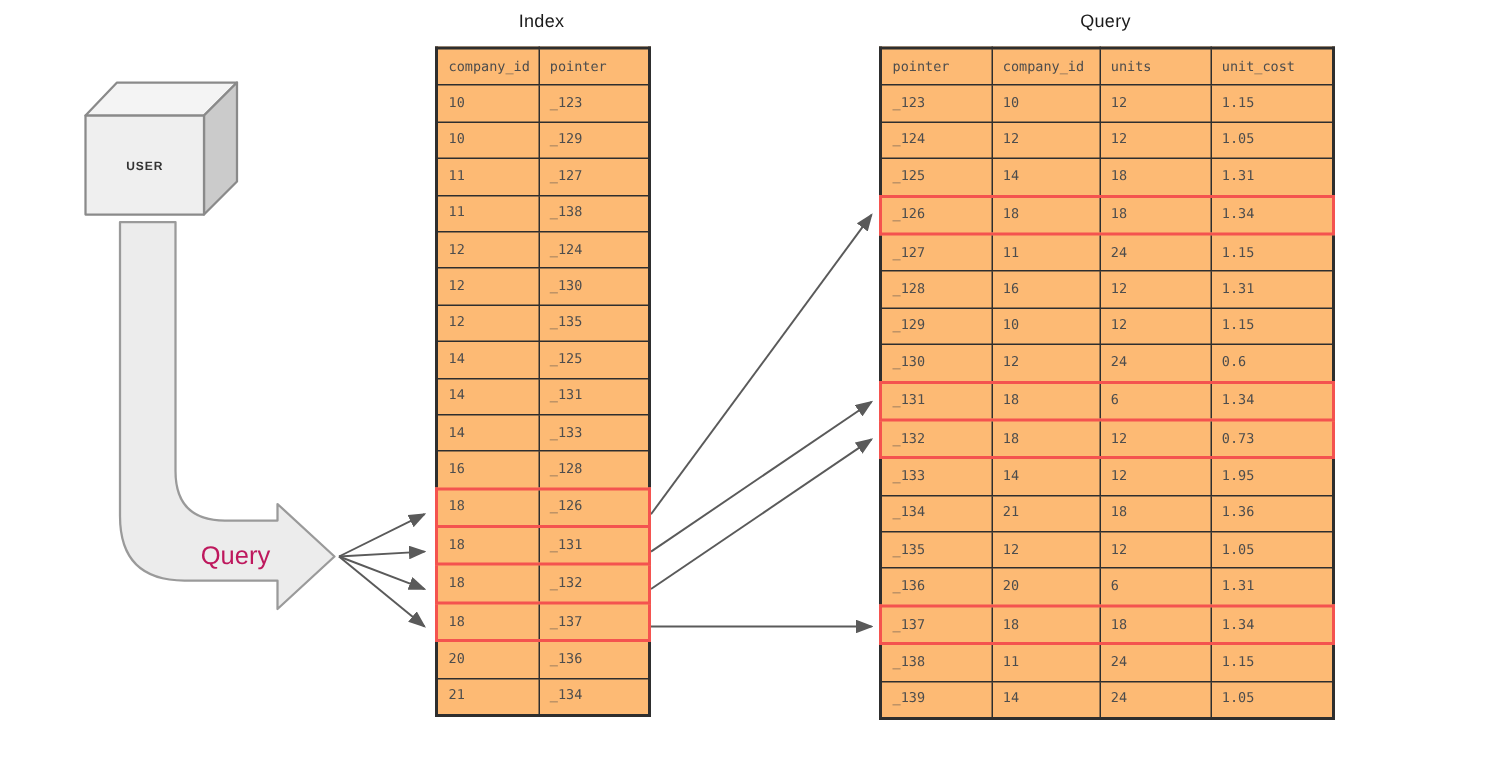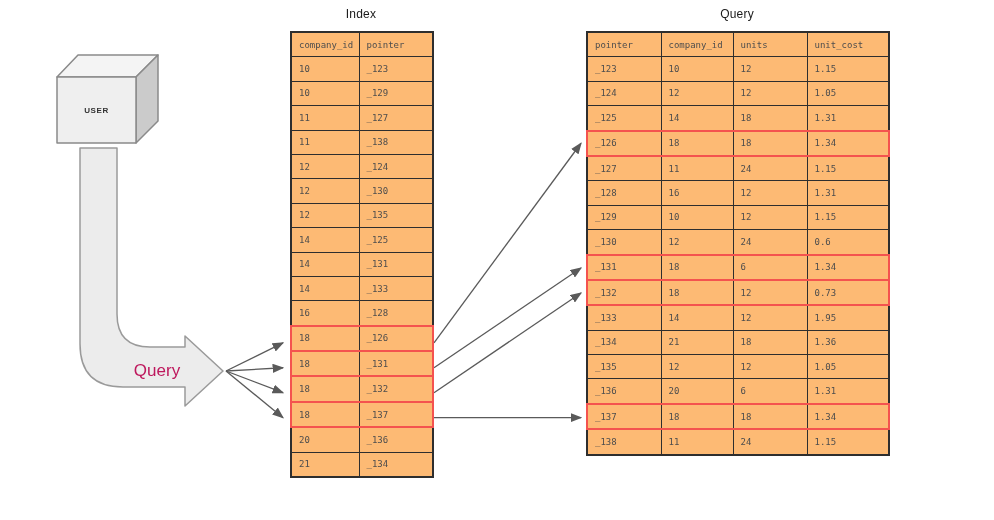--- a/index.html
+++ b/index.html
@@ -269,16 +269,22 @@
           <td>18</td>
           <td>18</td>
           <td>1.34</td>
         </tr>
         <tr>
           <td>_138</td>
           <td>11</td>
           <td>24</td>
           <td>1.15</td>
         </tr>
+        <tr>
+          <td>_139</td>
+          <td>14</td>
+          <td>24</td>
+          <td>1.05</td>
+        </tr>
       </tbody>
     </table>
 
 </div>
 
 </body></html>

